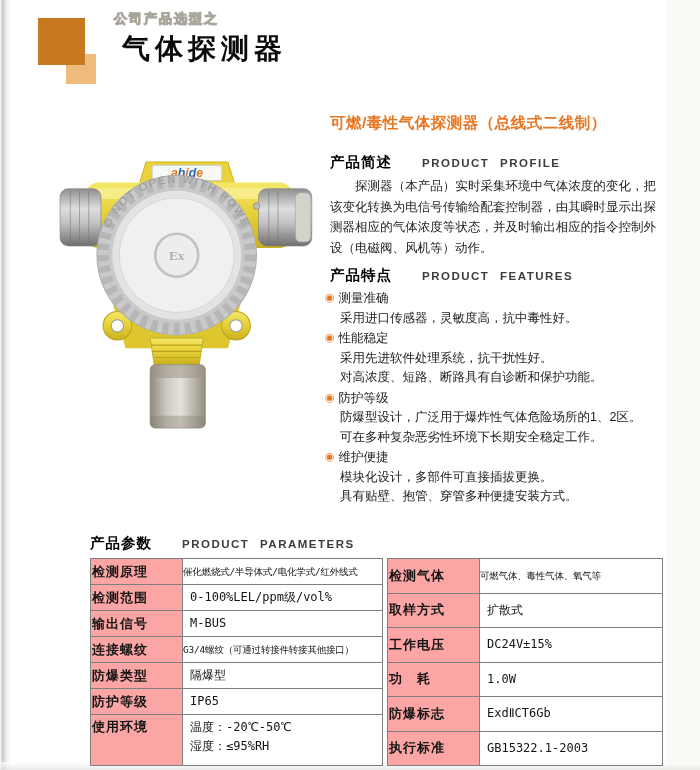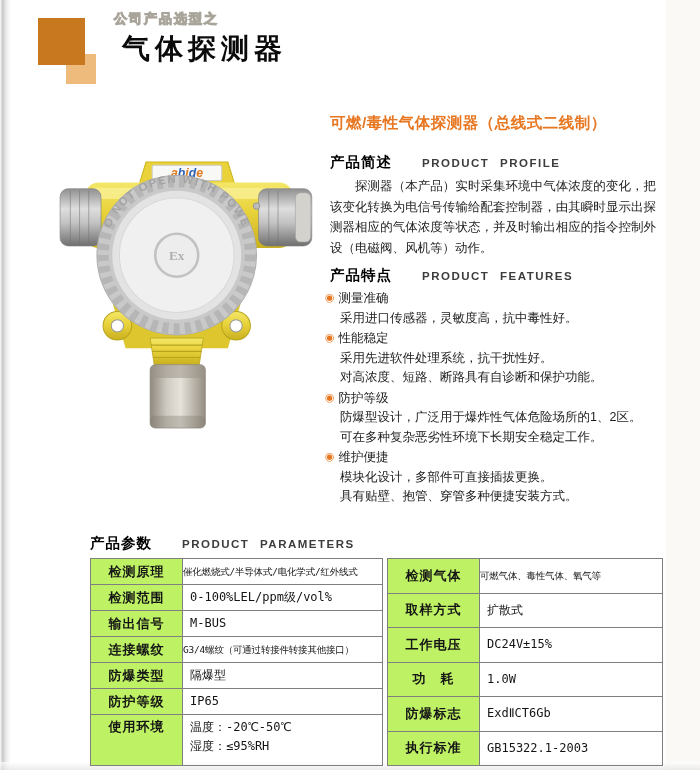--- a/index.html
+++ b/index.html
@@ -43,21 +43,21 @@
   .features-list{position:absolute;left:325px;top:288px;width:344px;font-size:12.5px;
     line-height:19.5px;color:#1c1c1c;}
   .feat-title{font-weight:normal;}
   .bullet{color:#e87722;font-size:11px;margin-right:4px;vertical-align:1px;}
   .feat-detail{padding-left:15px;}
 
   
   .params{position:absolute;left:90px;top:558px;display:flex;gap:4px;}
   .params table{border-collapse:collapse;}
   .params td{border:1px solid #7f7f7f;height:23px;vertical-align:middle;}
-  .p-label{width:89px;background:#bef264;text-align:center;font-size:13px;font-weight:bold;
+  .p-label{width:89px;background:#fca5a5;font-size:13px;font-weight:bold;
     letter-spacing:1px;color:#151515;}
   .t-left .p-value{width:185px;}
   .t-right .p-value{width:168px;}
   .p-value{padding:0 7px;font-size:12px;color:#141414;white-space:nowrap;line-height:19px;
     font-family:"DejaVu Sans Mono","Liberation Mono",monospace;}
   .p-value.small{font-size:9.5px;letter-spacing:-.2px;padding:0 0;}
   tr.tall td{height:46px;vertical-align:top;padding-top:3px;}
 </style>
 </head>
 <body>

